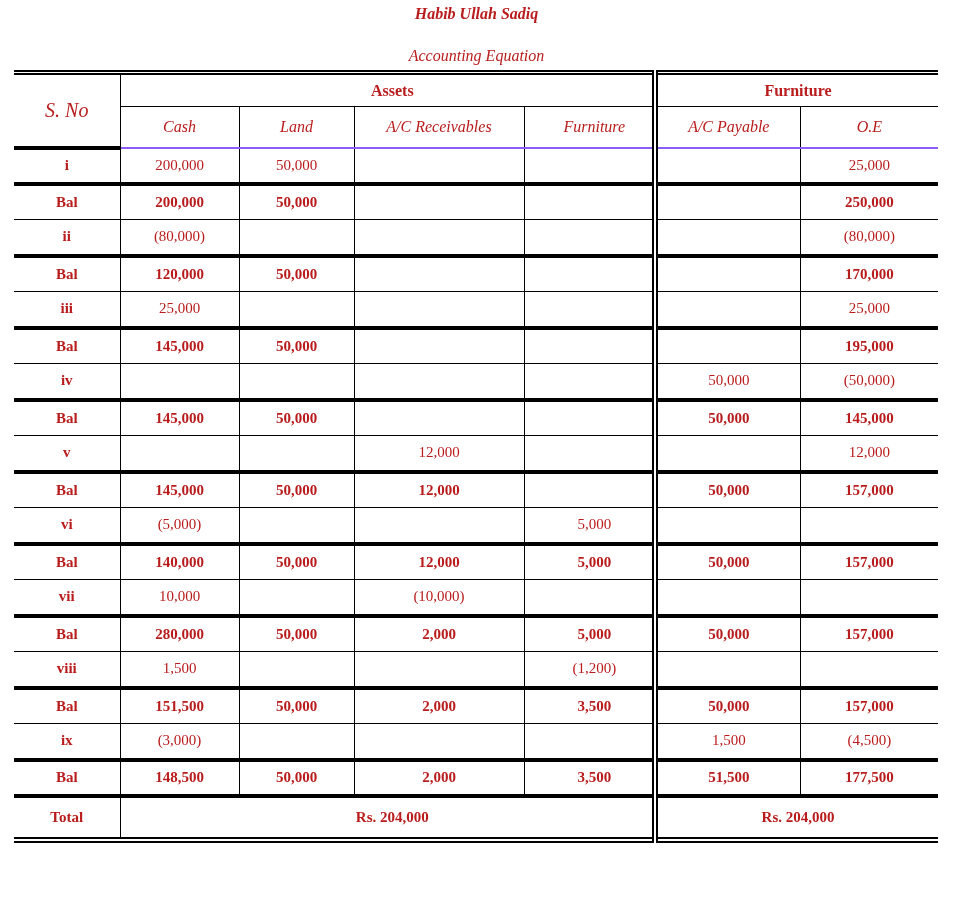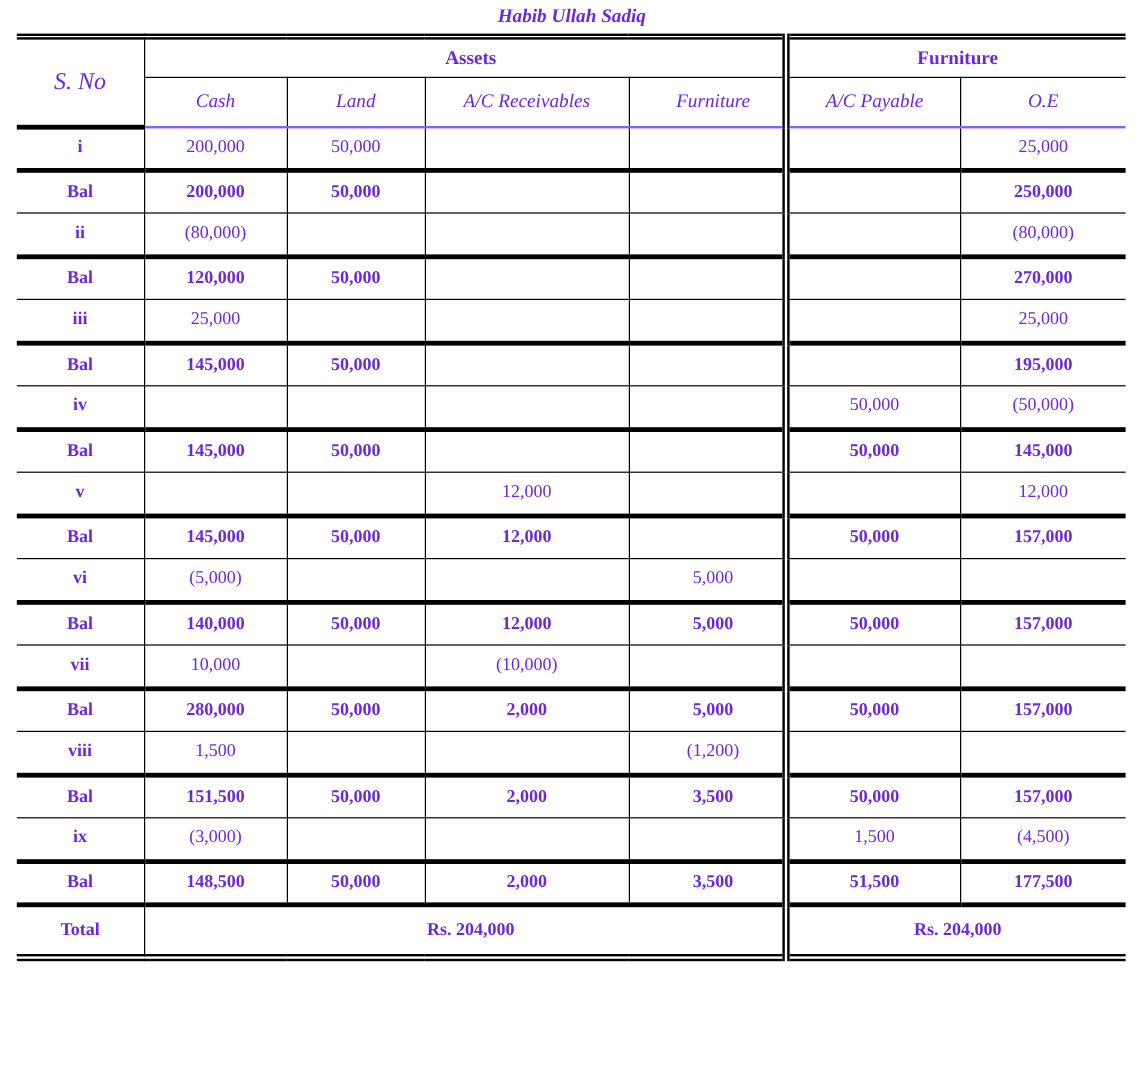--- a/index.html
+++ b/index.html
@@ -1,21 +1,21 @@
 <!DOCTYPE html>
 <html><head>
 <meta charset="utf-8">
 <style>
   * { box-sizing: border-box; }
   html, body { margin: 0; padding: 0; background: #ffffff; }
   .page {
     width: 953px;
     height: 910px;
     background: #ffffff;
-    color: #6d28d9;
+    color: #b91c1c;
     font-family: "Liberation Serif", "DejaVu Serif", serif;
     overflow: hidden;
   }
   .doc-title {
     text-align: center;
     font-weight: bold;
     font-style: italic;
     font-size: 16px;
     padding-top: 5px;
     line-height: 18px;
@@ -79,20 +79,21 @@
   
   .acct tfoot td { height: 44px; font-weight: bold; font-size: 15px; }
 </style>
 </head>
 <body>
 
 <div class="page">
 
   <div class="doc-title">Habib Ullah Sadiq</div>
 
+  <div class="doc-subtitle">Accounting Equation</div>
 
   <table class="acct">
     <colgroup>
       <col style="width:106px">
       <col style="width:119px">
       <col style="width:115px">
       <col style="width:170px">
       <col style="width:131px">
       <col style="width:145px">
       <col style="width:138px">
@@ -141,21 +142,21 @@
     <td class="val"></td>
     <td class="val last-col">(80,000)</td>
   </tr>
         <tr class="bal-row">
     <td class="label">Bal</td>
     <td class="val">120,000</td>
     <td class="val">50,000</td>
     <td class="val"></td>
     <td class="val dbl-sep"></td>
     <td class="val"></td>
-    <td class="val last-col">270,000</td>
+    <td class="val last-col">170,000</td>
   </tr>
         <tr class="txn-row">
     <td class="label">iii</td>
     <td class="val">25,000</td>
     <td class="val"></td>
     <td class="val"></td>
     <td class="val dbl-sep"></td>
     <td class="val"></td>
     <td class="val last-col">25,000</td>
   </tr>

